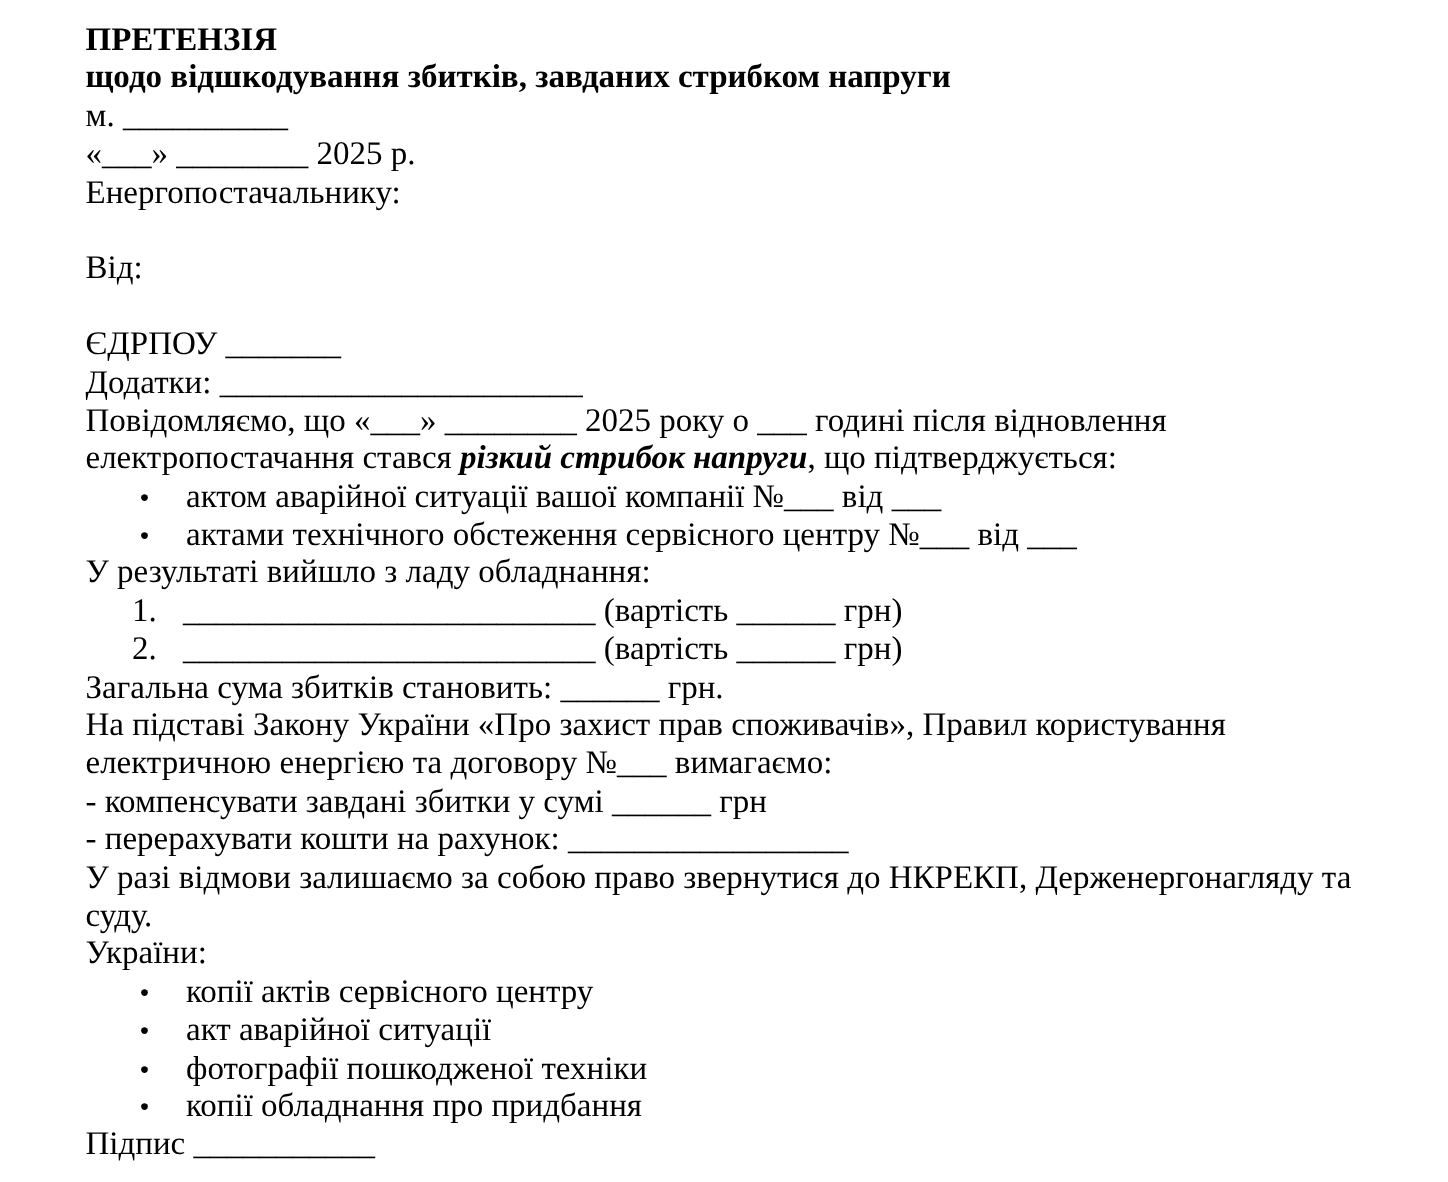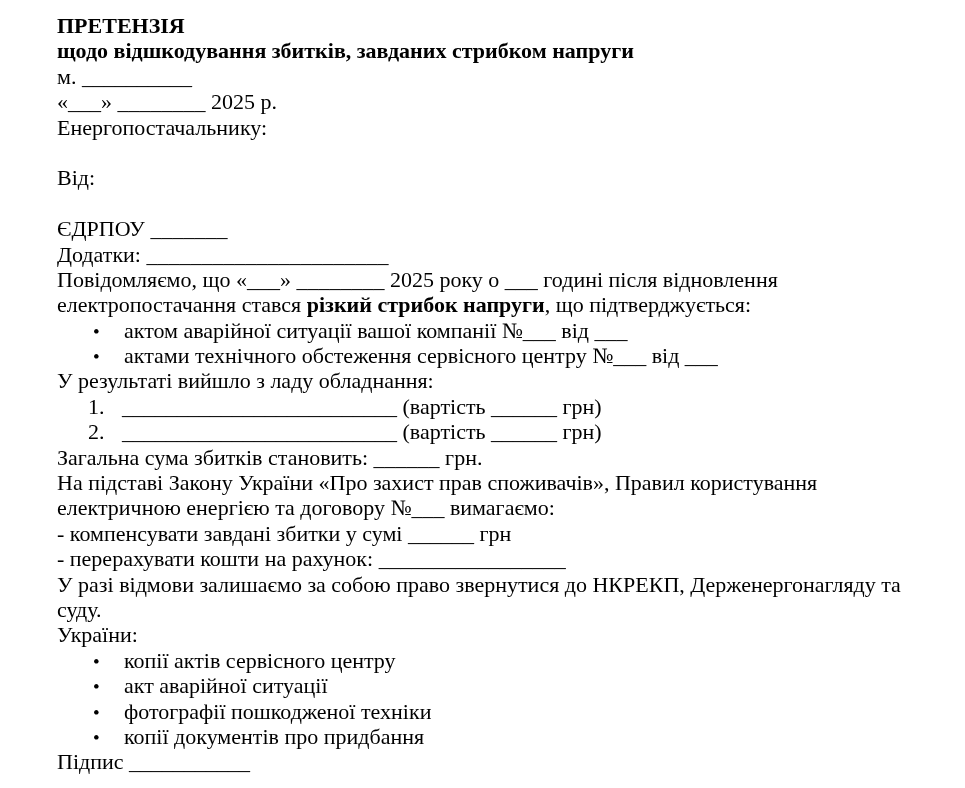--- a/index.html
+++ b/index.html
@@ -14,21 +14,21 @@
     font-size: 22px;
     padding: 13px 40px 16px 57px;
     overflow: hidden;
   }
   .line {
     line-height: 25.4px;
     height: 25.4px;
     white-space: nowrap;
   }
   .title { font-weight: bold; }
-  .b { font-weight: bold; }
+  .b { font-weight: bold; font-style: italic; }
   .li .marker {
     display: inline-block;
     margin-left: 36px;
     width: 31px;
     font-size: 19px;
   }
   .num .marker {
     display: inline-block;
     margin-left: 31px;
     width: 34px;
@@ -77,17 +77,17 @@
   <div class="line">- перерахувати кошти на рахунок: _________________</div>
 
   <div class="line">У разі відмови залишаємо за собою право звернутися до НКРЕКП, Держенергонагляду та</div>
   <div class="line">суду.</div>
 
   <div class="line">України:</div>
 
   <div class="line li"><span class="marker">•</span><span>копії актів сервісного центру</span></div>
   <div class="line li"><span class="marker">•</span><span>акт аварійної ситуації</span></div>
   <div class="line li"><span class="marker">•</span><span>фотографії пошкодженої техніки</span></div>
-  <div class="line li"><span class="marker">•</span><span>копії документів про придбання</span></div>
+  <div class="line li"><span class="marker">•</span><span>копії обладнання про придбання</span></div>
 
   <div class="line">Підпис ___________</div>
 
 </div>
 
 </body></html>

